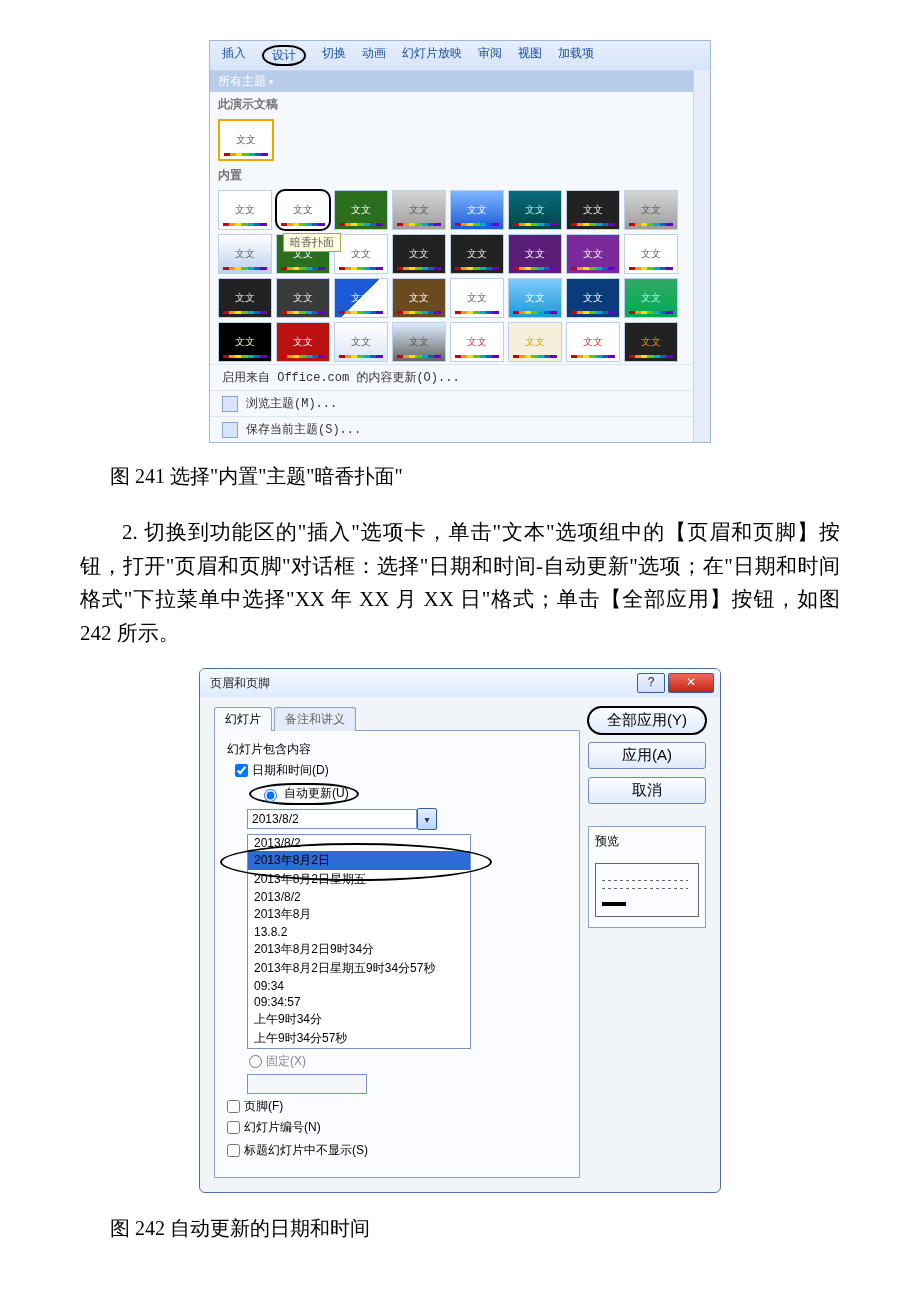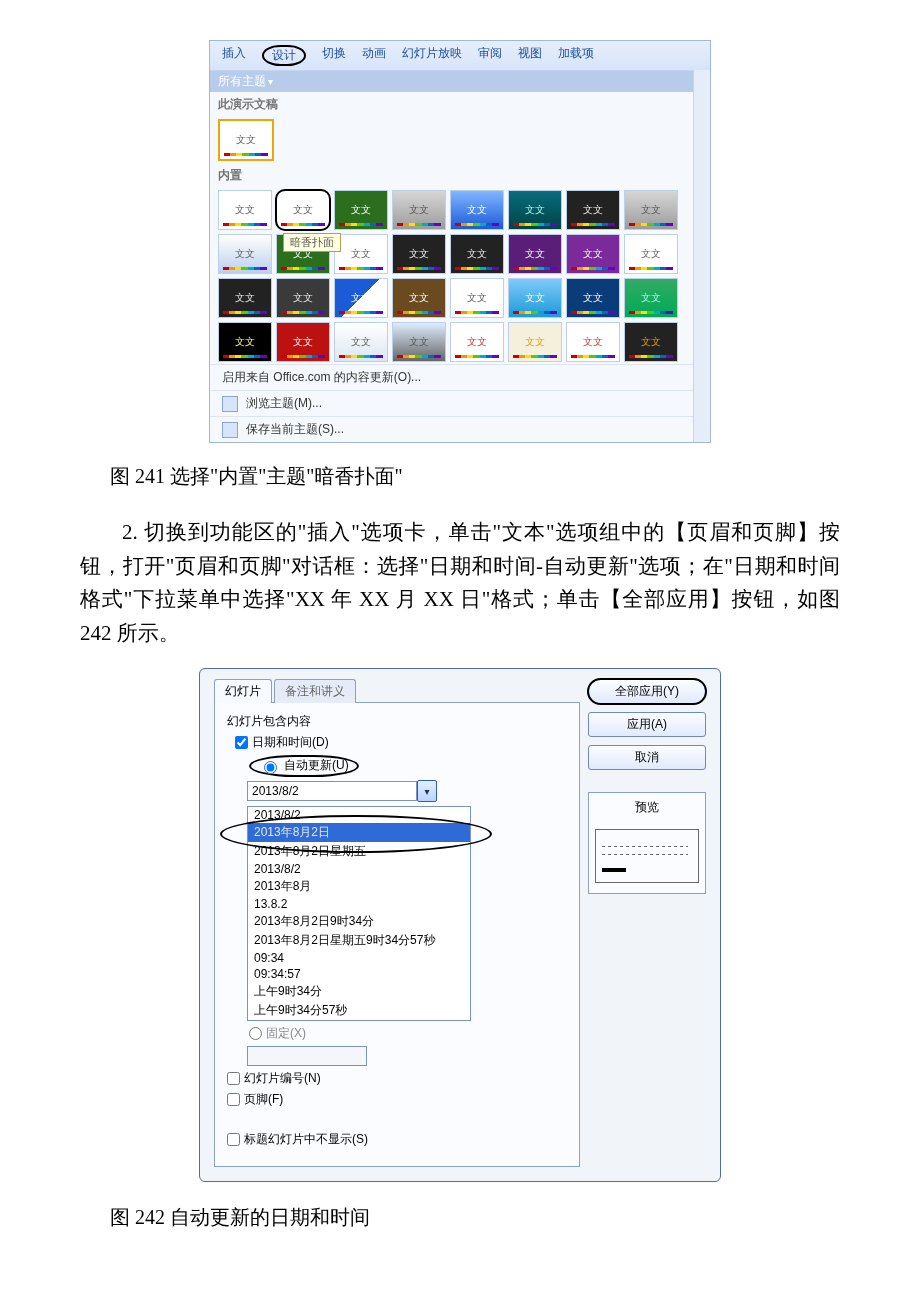--- a/index.html
+++ b/index.html
@@ -107,21 +107,21 @@
     width: 14px; height: 14px;
     border: 1px solid #8aa6d0;
     background: #d7e4f9;
   }
   .scroll-track {
     position: absolute;
     right: 0; top: 0; bottom: 0; width: 16px;
     background: #e5edf9;
     border-left: 1px solid #c3d4ec;
   }
-  .themes-scroll-wrap { position: relative; }
+  .themes-scroll-wrap { position: relative; font-family: Liberation Mono, monospace; }
 
   
   .caption {
     font-family: "SimSun", serif;
     font-size: 20px;
     margin: 12px 0 26px 30px;
   }
   .body-para {
     font-family: "SimSun", serif;
     font-size: 21px;
@@ -225,21 +225,21 @@
     background:#fff;
     width: 222px;
     position: relative;
   }
   .list-box .row {
     padding: 1px 6px;
     white-space: nowrap;
   }
   .list-box .row.hl {
     background: #2f6bd6;
-    color: #e5e5e5;
+    color: #000000;
   }
   .list-oval {
     position: absolute;
     left: -28px;
     top: 8px;
     width: 268px;
     height: 34px;
     border: 2px solid #000;
     border-radius: 50%/50%;
     pointer-events: none;
@@ -251,34 +251,34 @@
     flex-direction: column;
     gap: 8px;
   }
   .win-button {
     border: 1px solid #6f89bb;
     border-radius: 3px;
     background: linear-gradient(#fbfdff,#e1eafc);
     padding: 3px 0;
     text-align: center;
     cursor: pointer;
-    font-size: 12px;
+    font-size: 15px;
   }
   .win-button.circled {
     outline: 2px solid #000;
     outline-offset: -1px;
     border-radius: 14px;
   }
   .preview-box {
     margin-top: 14px;
     border: 1px solid #8aa1c5;
     background:#fbfcff;
     padding: 6px 6px 10px;
   }
-  .preview-box .lbl { margin-bottom: 13px; text-align: center; }
+  .preview-box .lbl { margin-bottom: 13px; }
   .mini-slide {
     border: 1px solid #666;
     height: 52px;
     background:
       linear-gradient(#000,#000) no-repeat 6px 38px /24px 4px,
       repeating-linear-gradient(90deg,#666 0 3px,transparent 0 6px) no-repeat 6px 16px /86px 1px,
       repeating-linear-gradient(90deg,#666 0 3px,transparent 0 6px) no-repeat 6px 24px /86px 1px;
   }
 
   .small-combo { display:flex; margin-left:20px; margin-top:4px; }
@@ -473,20 +473,25 @@
       </div>
       <div class="scroll-track"></div>
     </div>
   </div>
 
   <div class="caption">图 241 选择"内置"主题"暗香扑面"</div>
 
   <p class="body-para"><span class="indent"></span><span>2. 切换到功能区的"插入"选项卡，单击"文本"选项组中的【页眉和页脚】按钮，打开"页眉和页脚"对话框：选择"日期和时间-自动更新"选项；在"日期和时间格式"下拉菜单中选择"XX 年 XX 月 XX 日"格式；单击【全部应用】按钮，如图 242 所示。</span></p>
 
   <div class="dialog">
+    <div class="dlg-title">
+      <span class="t">页眉和页脚</span>
+      <span class="dlg-btn">?</span>
+      <span class="dlg-btn dlg-close">✕</span>
+    </div>
 
     <div class="dlg-body">
       <div class="left-col">
         <div class="tabs">
           <div class="tab">幻灯片</div>
           <div class="tab inactive">备注和讲义</div>
         </div>
         <div class="panel-box">
           <div>幻灯片包含内容</div>
 
@@ -527,28 +532,28 @@
             <input type="radio" style="">
             <span>固定(X)</span>
           </label>
           <div class="small-combo">
             <input type="text" disabled="" style="">
             <span class="dd" style="opacity:.6;"></span>
           </div>
 
           <label class="chk" style="margin-left:0;">
             <input type="checkbox" style="">
-            <span>幻灯片编号(N)</span>
+            <span>页脚(F)</span>
           </label>
           <label class="chk" style="margin-left:0;">
             <input type="checkbox" style="">
-            <span>页脚(F)</span>
+            <span>幻灯片编号(N)</span>
           </label>
 
-          <label class="chk" style="margin-left:0;margin-top:23px;">
+          <label class="chk" style="margin-left:0;margin-top:6px;">
             <input type="checkbox" style="">
             <span>标题幻灯片中不显示(S)</span>
           </label>
         </div>
       </div>
 
       <div class="right-col">
         <div class="win-button circled">全部应用(Y)</div>
         <div class="win-button">应用(A)</div>
         <div class="win-button">取消</div>

